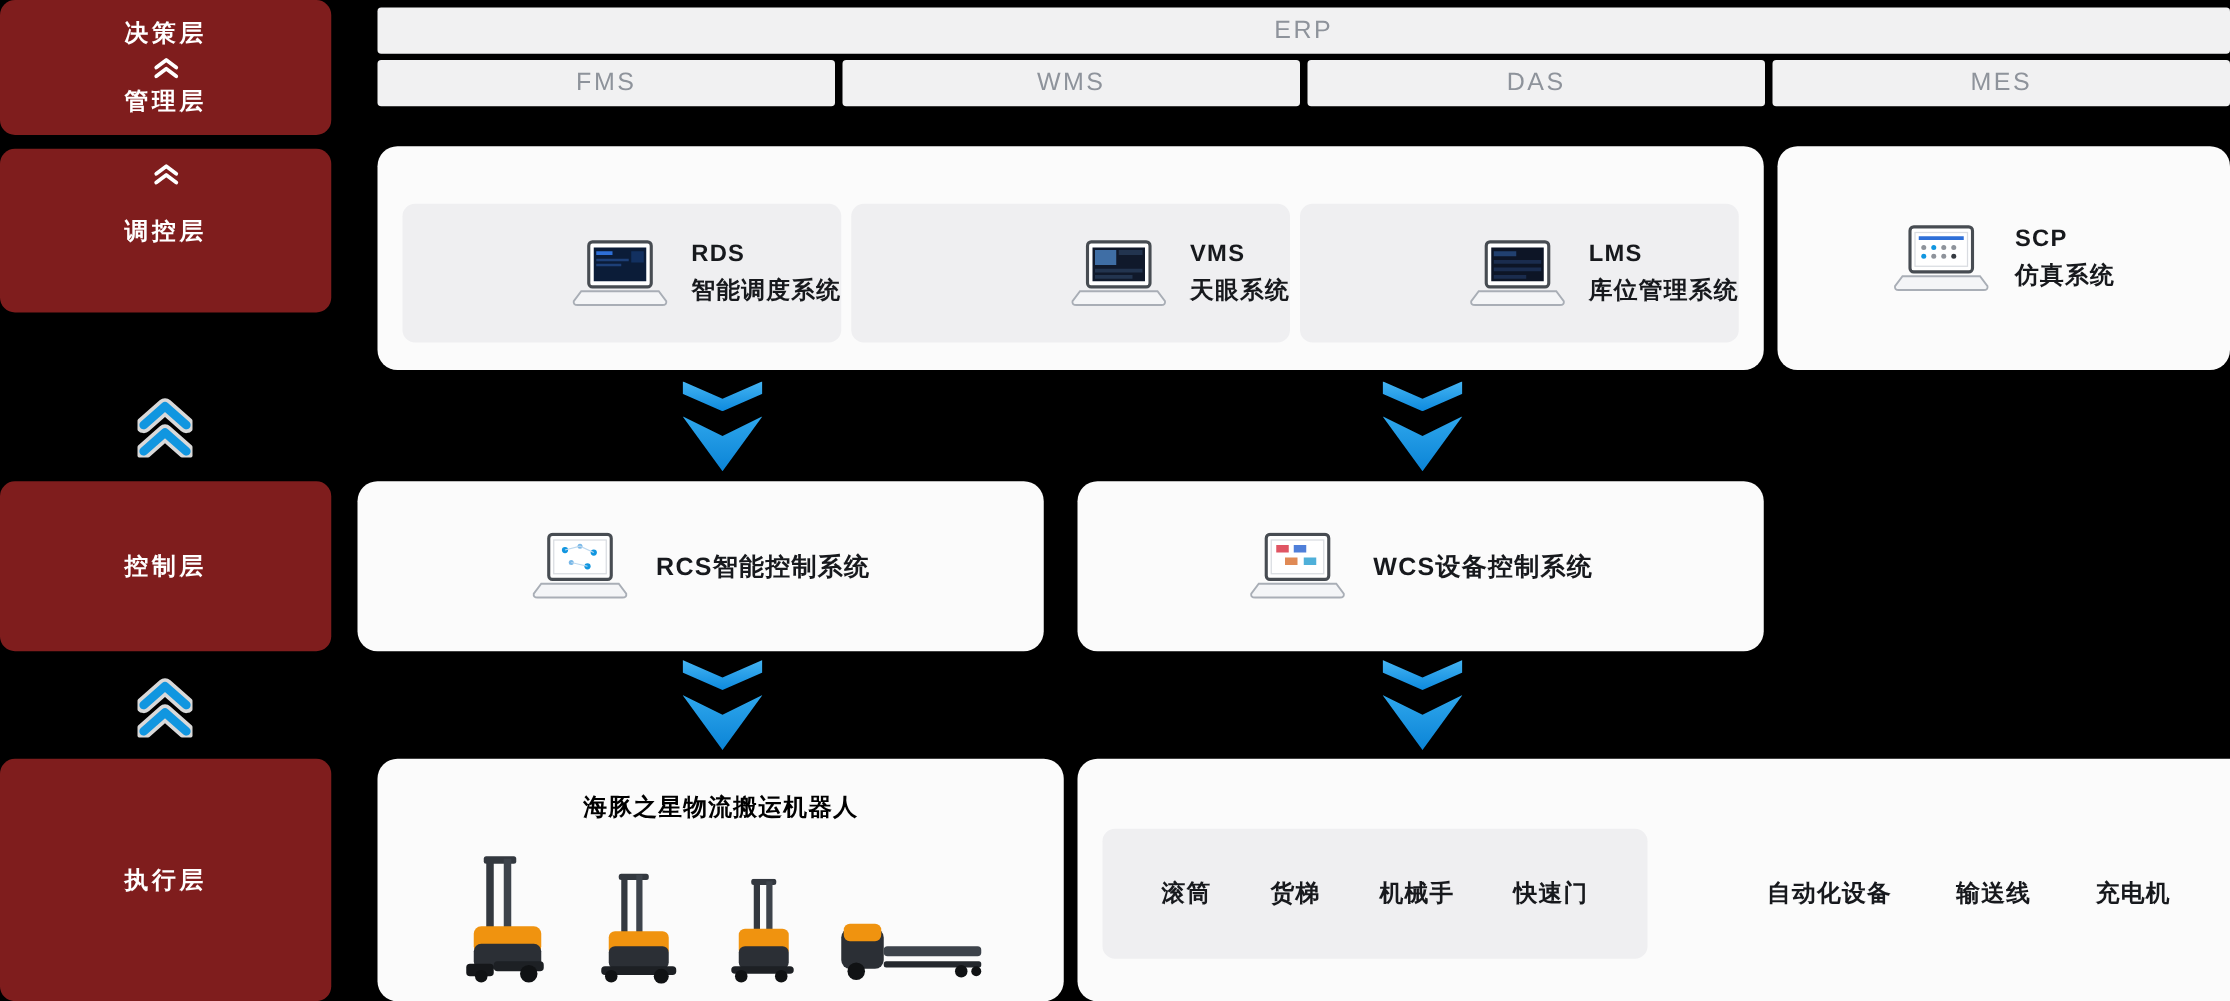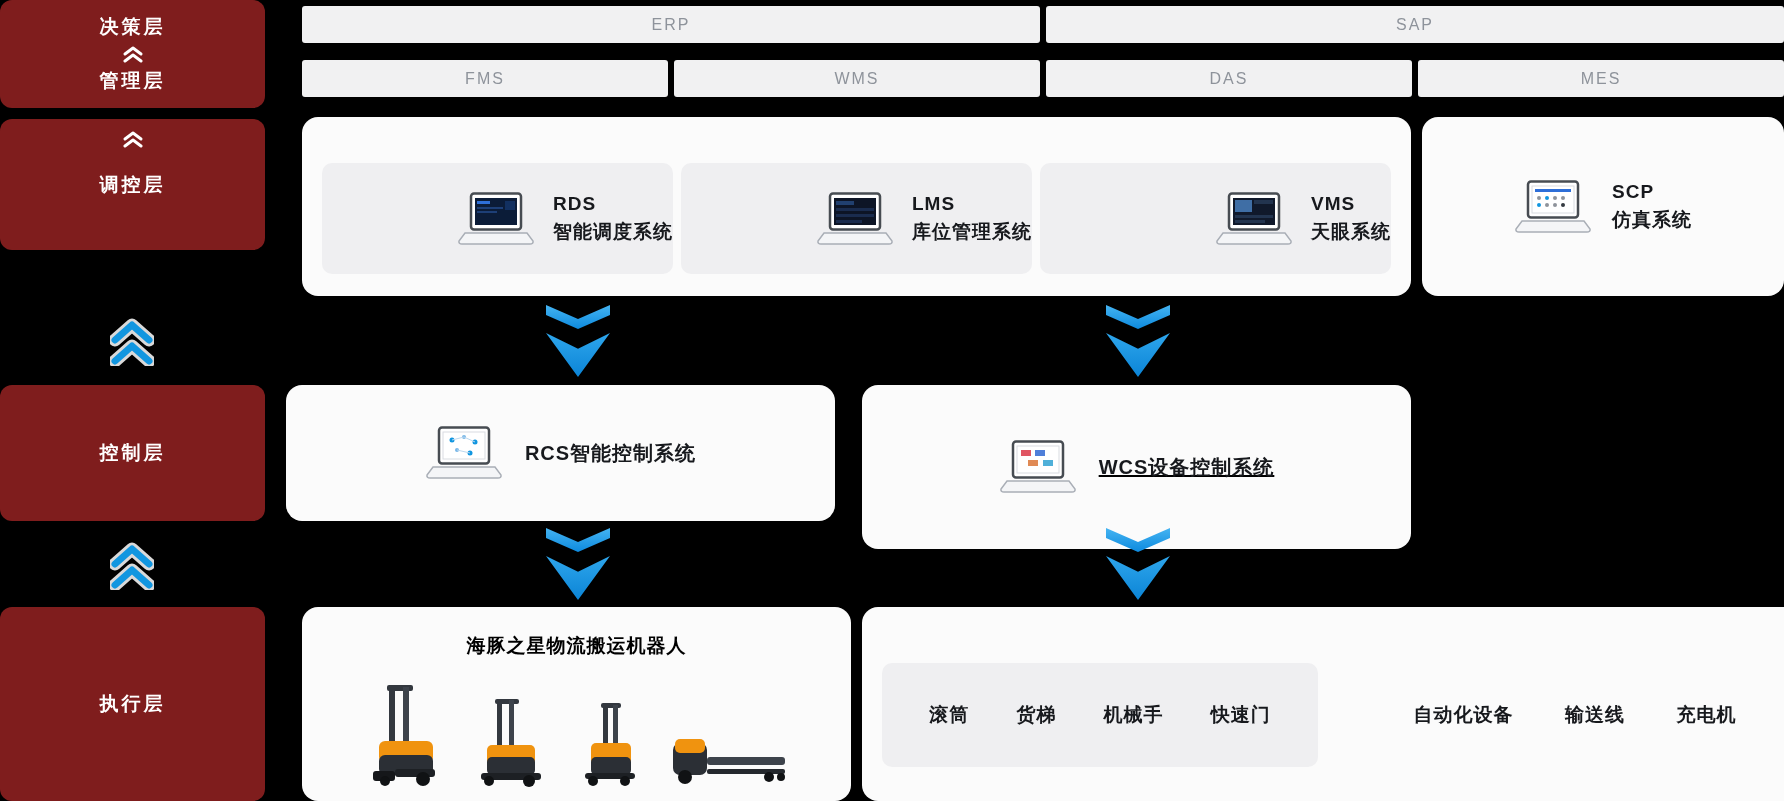--- a/index.html
+++ b/index.html
@@ -16,39 +16,39 @@
   .box3 { top:385px; height:136px; justify-content:center; }
   .box4 { top:607px; height:194px; justify-content:center; }
   .box2 .chev-top { position:absolute; top:12px; left:50%; transform:translateX(-50%); }
   .box2 .blue-label { position:absolute; top:50%; left:50%; transform:translate(-50%,-50%); }
 
   .up-arrow { position:absolute; }
 
   
   .bar-row { position:absolute; left:302px; width:1482px; height:37px; display:flex; gap:6px; }
   .bar-row1 { top:6px; }
-  .bar-row2 { top:60px; }
+  .bar-row2 { top:48px; }
   .bar-seg { flex:1; background:#f1f1f2; border-radius:3px; display:flex; align-items:center;
-             justify-content:center; color:#8e939b; font-size:16px; letter-spacing:2px; }
+             justify-content:center; color:#8e939b; font-size:20px; letter-spacing:2px; }
 
   
   .panel { position:absolute; background:#fbfbfb; border-radius:16px; }
   .panel-regulation { left:302px; top:117px; width:1109px; height:179px;
                       display:flex; gap:8px; padding:46px 20px 22px 20px; }
   .panel-scp { left:1422px; top:117px; width:362px; height:179px;
                display:flex; align-items:center; justify-content:center; gap:20px; }
   .sys-card { flex:1; background:#efeff1; border-radius:10px; display:flex; align-items:center;
               justify-content:flex-end; gap:18px; }
   .sys-text { display:flex; flex-direction:column; gap:4px; }
   .sys-code, .sys-name { color:#17191d; font-size:19px; font-weight:bold; letter-spacing:1px; }
 
   .panel-ctl-left  { left:286px; top:385px; width:549px; height:136px;
                      display:flex; align-items:center; justify-content:center; gap:22px; }
-  .panel-ctl-right { left:862px; top:385px; width:549px; height:164px;
-                     display:flex; align-items:center; justify-content:center; gap:22px;text-decoration:underline; }
+  .panel-ctl-right { left:862px; top:385px; width:549px; height:136px;
+                     display:flex; align-items:center; justify-content:center; gap:22px; }
   .ctl-label { color:#17191d; font-size:20px; font-weight:bold; letter-spacing:1px; }
 
   .panel-robots { left:302px; top:607px; width:549px; height:194px;
                   display:flex; flex-direction:column; align-items:center; }
   .robots-title { margin-top:26px; color:#000000; font-size:19px; font-weight:bold; letter-spacing:1px; }
   .robots-row { flex:1; width:100%; display:flex; align-items:flex-end; justify-content:center;
                 gap:30px; padding-bottom:14px; }
 
   .panel-devices { left:862px; top:607px; width:966px; height:194px; }
   .devices-card { position:absolute; left:20px; top:56px; width:436px; height:104px;
@@ -105,21 +105,20 @@
     <path d="M5 22 L22 7 L39 22" fill="none" stroke="#1196e0" stroke-width="7" stroke-linecap="round" stroke-linejoin="round"></path>
     <path d="M5 43 L22 28 L39 43" fill="none" stroke="#1196e0" stroke-width="7" stroke-linecap="round" stroke-linejoin="round"></path>
   </svg>
 
   <div class="blue-box box4">
     <span class="blue-label">执行层</span>
   </div>
 
   <div class="bar-row bar-row1">
     <div class="bar-seg">ERP</div>
-    <div class="bar-seg">SAP</div>
   </div>
   <div class="bar-row bar-row2">
     <div class="bar-seg">FMS</div>
     <div class="bar-seg">WMS</div>
     <div class="bar-seg">DAS</div>
     <div class="bar-seg">MES</div>
   </div>
 
   <div class="panel panel-regulation">
 
@@ -135,46 +134,46 @@
       </svg>
       <div class="sys-text">
         <div class="sys-code">RDS</div>
         <div class="sys-name">智能调度系统</div>
       </div>
     </div>
 
     <div class="sys-card">
       <svg width="78" height="54" viewBox="0 0 78 54">
         <rect x="14" y="1.5" width="50" height="36" rx="3" fill="#ffffff" stroke="#474c52" stroke-width="2.5"></rect>
+        <rect x="18" y="6" width="42" height="27" fill="#10192b"></rect>
+        <rect x="20" y="8" width="17" height="12" fill="#3f6ea5"></rect>
+        <rect x="39" y="8" width="19" height="4" fill="#22344f"></rect>
+        <rect x="20" y="23" width="38" height="3" fill="#22344f"></rect>
+        <rect x="20" y="28" width="30" height="3" fill="#22344f"></rect>
+        <path d="M8 41 L70 41 L76 49 Q76.5 52 73 52 L5 52 Q1.5 52 2 49 Z" fill="#f4f5f7" stroke="#a9aeb6" stroke-width="1.5"></path>
+      </svg>
+      <div class="sys-text">
+        <div class="sys-code">VMS</div>
+        <div class="sys-name">天眼系统</div>
+      </div>
+    </div>
+
+    <div class="sys-card">
+      <svg width="78" height="54" viewBox="0 0 78 54">
+        <rect x="14" y="1.5" width="50" height="36" rx="3" fill="#ffffff" stroke="#474c52" stroke-width="2.5"></rect>
         <rect x="18" y="6" width="42" height="27" fill="#0d1526"></rect>
         <rect x="20" y="9" width="18" height="4" fill="#21406f"></rect>
         <rect x="20" y="16" width="38" height="3" fill="#1a2c4e"></rect>
         <rect x="20" y="22" width="38" height="3" fill="#1a2c4e"></rect>
         <rect x="20" y="28" width="26" height="3" fill="#1a2c4e"></rect>
         <path d="M8 41 L70 41 L76 49 Q76.5 52 73 52 L5 52 Q1.5 52 2 49 Z" fill="#f4f5f7" stroke="#a9aeb6" stroke-width="1.5"></path>
       </svg>
       <div class="sys-text">
         <div class="sys-code">LMS</div>
         <div class="sys-name">库位管理系统</div>
-      </div>
-    </div>
-
-    <div class="sys-card">
-      <svg width="78" height="54" viewBox="0 0 78 54">
-        <rect x="14" y="1.5" width="50" height="36" rx="3" fill="#ffffff" stroke="#474c52" stroke-width="2.5"></rect>
-        <rect x="18" y="6" width="42" height="27" fill="#10192b"></rect>
-        <rect x="20" y="8" width="17" height="12" fill="#3f6ea5"></rect>
-        <rect x="39" y="8" width="19" height="4" fill="#22344f"></rect>
-        <rect x="20" y="23" width="38" height="3" fill="#22344f"></rect>
-        <rect x="20" y="28" width="30" height="3" fill="#22344f"></rect>
-        <path d="M8 41 L70 41 L76 49 Q76.5 52 73 52 L5 52 Q1.5 52 2 49 Z" fill="#f4f5f7" stroke="#a9aeb6" stroke-width="1.5"></path>
-      </svg>
-      <div class="sys-text">
-        <div class="sys-code">VMS</div>
-        <div class="sys-name">天眼系统</div>
       </div>
     </div>
 
   </div>
 
   <div class="panel panel-scp">
     <svg width="78" height="54" viewBox="0 0 78 54">
       <rect x="14" y="1.5" width="50" height="36" rx="3" fill="#ffffff" stroke="#474c52" stroke-width="2.5"></rect>
       <rect x="18" y="6" width="42" height="27" fill="#ffffff" stroke="#d9dce1" stroke-width="1"></rect>
       <rect x="21" y="9" width="36" height="3" fill="#2e6fd8"></rect>

